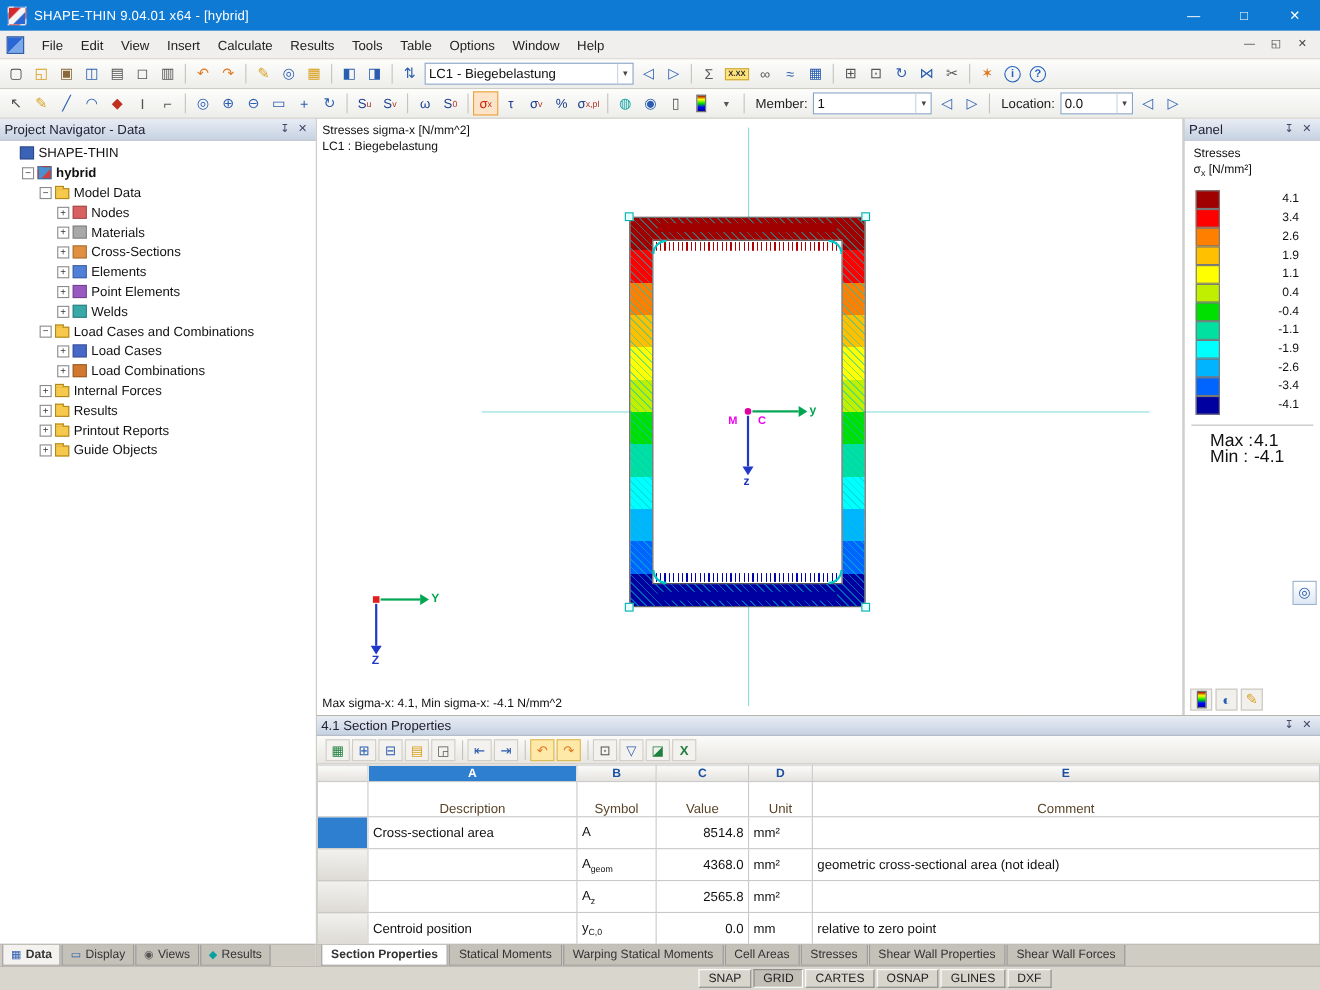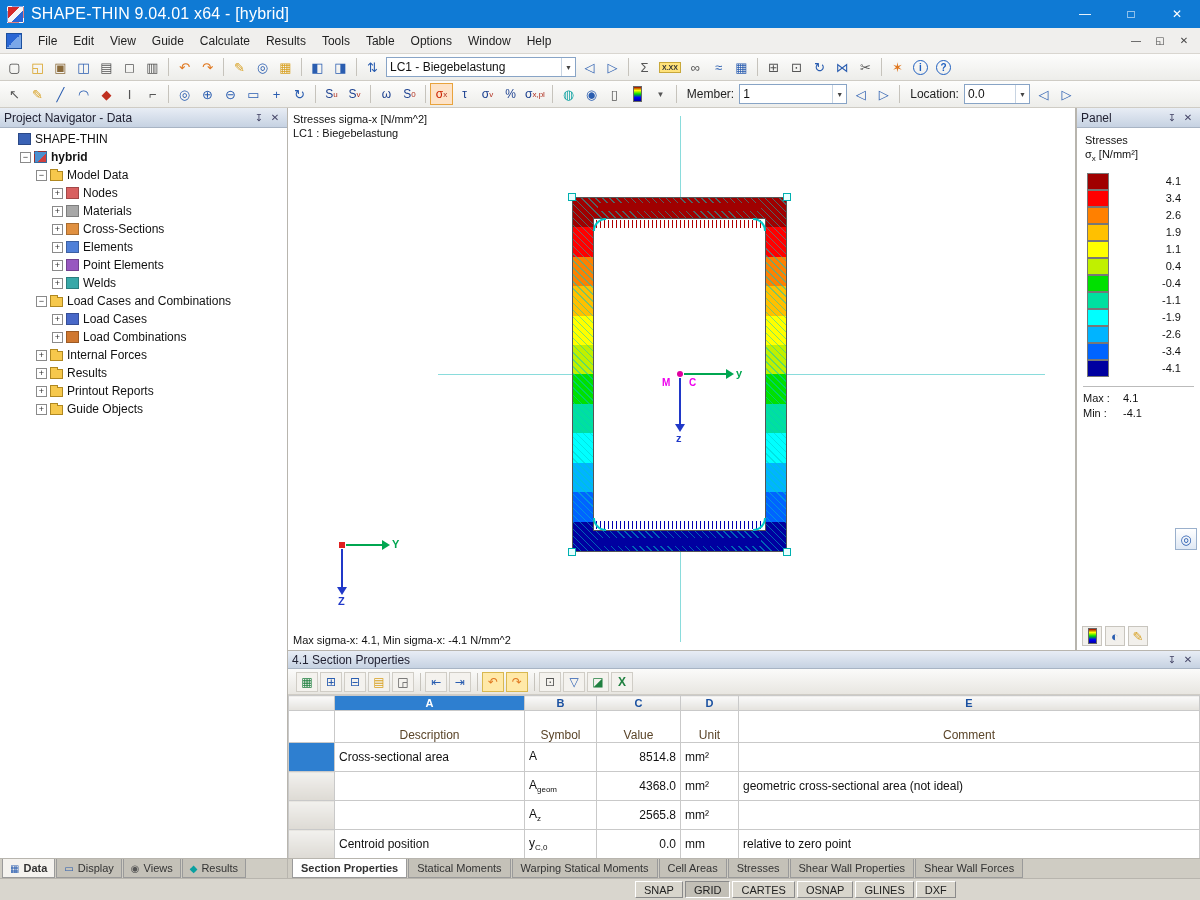--- a/index.html
+++ b/index.html
@@ -2,21 +2,21 @@
 <html><head>
 <meta charset="utf-8">
 <style>
 *{margin:0;padding:0;box-sizing:border-box;font-family:"Liberation Sans","DejaVu Sans",sans-serif;}
 html,body{width:1200px;height:900px;overflow:hidden;}
 .screen{position:relative;width:1200px;height:900px;background:#e4e1da;font-size:12px;color:#111;}
 
 
 .titlebar{position:absolute;top:0;left:0;width:1200px;height:28px;background:#0f7ad4;display:flex;align-items:center;color:#fff;}
 .app-ico{width:17px;height:17px;margin:0 7px;background:linear-gradient(135deg,#d42a2a 0 38%,#f5f5f5 38% 62%,#2a66d4 62% 100%);border:1px solid rgba(255,255,255,.4);flex:0 0 auto;}
-.titlebar .title{font-size:16px;letter-spacing:.2px;}
+.titlebar .title{font-size:12px;letter-spacing:.2px;}
 .win-btns{margin-left:auto;display:flex;height:100%;}
 .win-btn{width:46px;height:100%;display:flex;align-items:center;justify-content:center;font-size:12px;cursor:default;}
 .win-btn.close-b{background:transparent;}
 
 
 .menubar{position:absolute;top:28px;left:0;width:1200px;height:26px;background:#f0efed;border-bottom:1px solid #d9d6d0;display:flex;align-items:center;}
 .mdi-ico{width:16px;height:16px;margin:0 8px 0 6px;background:linear-gradient(135deg,#2a66d4 0 50%,#7aa7e8 50% 100%);border:1px solid #1c4f9e;flex:0 0 auto;}
 .menu-item{padding:4px 8px;font-size:12px;color:#222;}
 .mdi-btns{margin-left:auto;display:flex;margin-right:4px;}
 .mdi-btn{width:24px;height:18px;display:flex;align-items:center;justify-content:center;font-size:10px;color:#444;border:1px solid transparent;}
@@ -114,21 +114,21 @@
 .panel{position:relative;width:124px;height:542px;background:#fff;border-left:1px solid #b8b5ae;display:flex;flex-direction:column;}
 .panel .dock-header{flex:0 0 20px;}
 .panel-body{position:relative;flex:1;background:#fff;font-size:11px;}
 .p-lbl1{position:absolute;left:8px;top:6px;}
 .p-lbl2{position:absolute;left:8px;top:20px;}
 .legend{position:absolute;left:10px;top:44px;width:100px;}
 .leg-row{display:flex;align-items:center;height:17px;}
 .leg-sw{width:22px;height:17px;border:1px solid #777;margin-bottom:-1px;flex:0 0 auto;}
 .leg-val{flex:1;text-align:right;padding-right:6px;font-size:11px;}
 .maxmin{position:absolute;left:6px;right:6px;top:258px;border-top:1px solid #bbb;padding-top:5px;}
-.mm-row{display:flex;font-size:11px;height:15px;}
+.mm-row{display:flex;font-size:16px;height:15px;margin-left:17px;}
 .mm-row .k{width:40px;}
 .zoom-btn{position:absolute;right:3px;top:400px;width:22px;height:22px;border:1px solid #9ab0cc;background:linear-gradient(#fff,#dfe8f4);display:flex;align-items:center;justify-content:center;color:#2a5db0;font-size:13px;}
 .p-bot{position:absolute;left:5px;bottom:4px;display:flex;gap:3px;}
 .p-bot .tb-btn{min-width:20px;height:20px;border:1px solid #c8c5be;background:#f2f0ec;}
 
 
 .props{position:relative;height:228px;background:#d6d2ca;border-top:1px solid #b8b5ae;display:flex;flex-direction:column;}
 .props .dock-header{flex:0 0 18px;}
 .props-toolbar{flex:0 0 26px;background:linear-gradient(#fbfbfa,#e8e6e1);border-bottom:1px solid #cfccc5;display:flex;align-items:center;padding-left:8px;}
 .props-toolbar .tb-btn{min-width:22px;height:20px;border:1px solid #d0cdc6;background:#f4f2ee;margin-right:2px;font-size:12px;}
@@ -168,21 +168,21 @@
       <span class="win-btn">□</span>
       <span class="win-btn close-b">✕</span>
     </div>
   </div>
 
   <div class="menubar">
     <span class="mdi-ico"></span>
     <span class="menu-item">File</span>
     <span class="menu-item">Edit</span>
     <span class="menu-item">View</span>
-    <span class="menu-item">Guide</span>
+    <span class="menu-item">Insert</span>
     <span class="menu-item">Calculate</span>
     <span class="menu-item">Results</span>
     <span class="menu-item">Tools</span>
     <span class="menu-item">Table</span>
     <span class="menu-item">Options</span>
     <span class="menu-item">Window</span>
     <span class="menu-item">Help</span>
     <div class="mdi-btns">
       <span class="mdi-btn">—</span>
       <span class="mdi-btn">◱</span>

